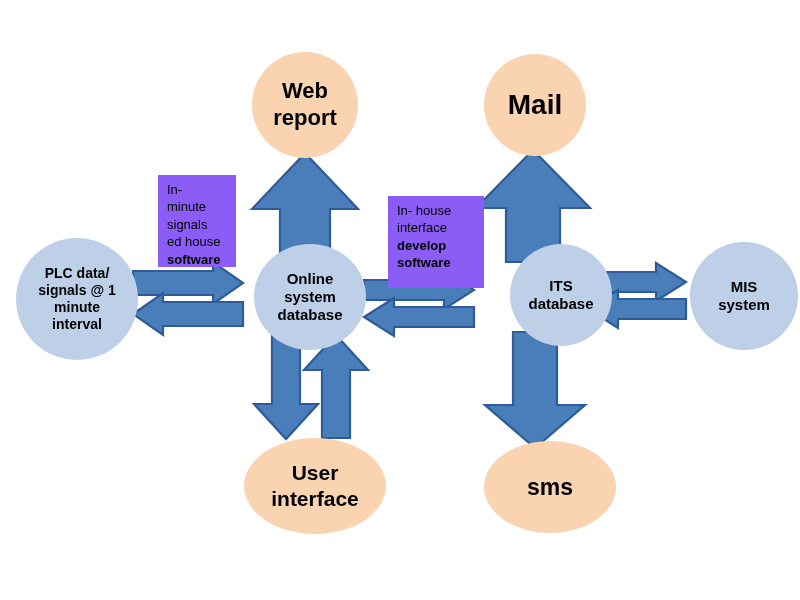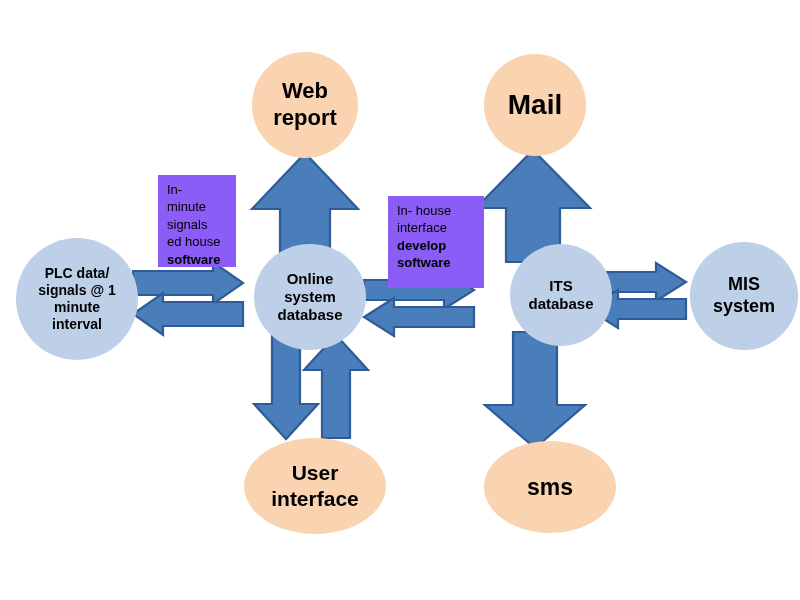--- a/index.html
+++ b/index.html
@@ -117,21 +117,21 @@
     <span class="label">Online
 system
 database</span>
   </div>
 
   <div class="node node-blue" style="left:510px; top:244px; width:102px; height:102px; font-size:15px;">
     <span class="label">ITS
 database</span>
   </div>
 
-  <div class="node node-blue" style="left:690px; top:242px; width:108px; height:108px; font-size:18px;justify-content:center;">
+  <div class="node node-blue" style="left:690px; top:242px; width:108px; height:108px; font-size:15px;justify-content:center;">
     <span class="label">MIS
 system</span>
   </div>
 
   <div class="node node-peach" style="left:252px; top:52px; width:106px; height:106px; font-size:22px;">
     <span class="label">Web
 report</span>
   </div>
 
   <div class="node node-peach" style="left:484px; top:54px; width:102px; height:102px; font-size:28px;">

